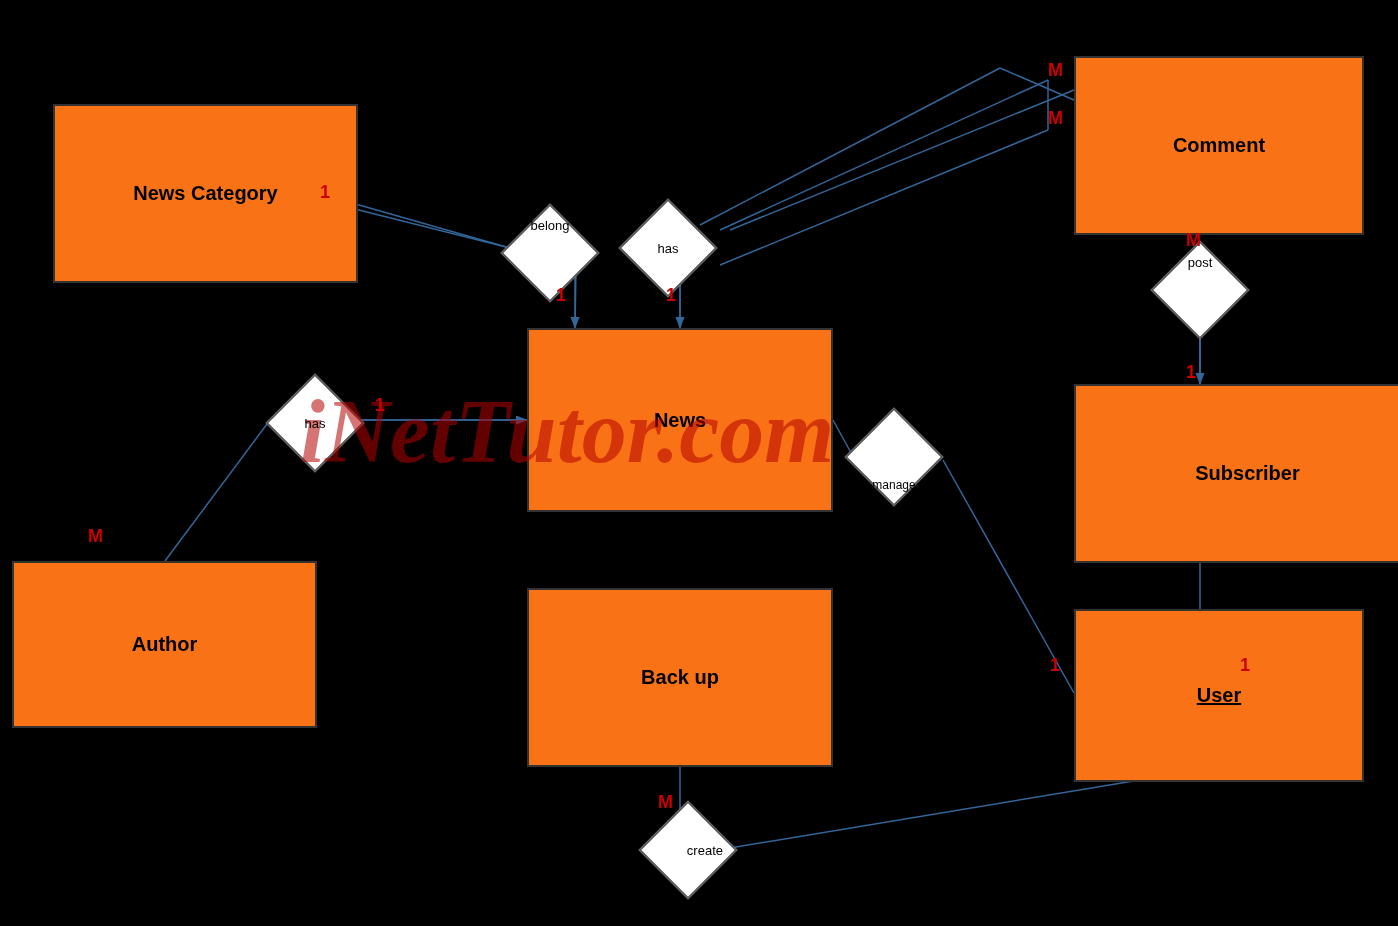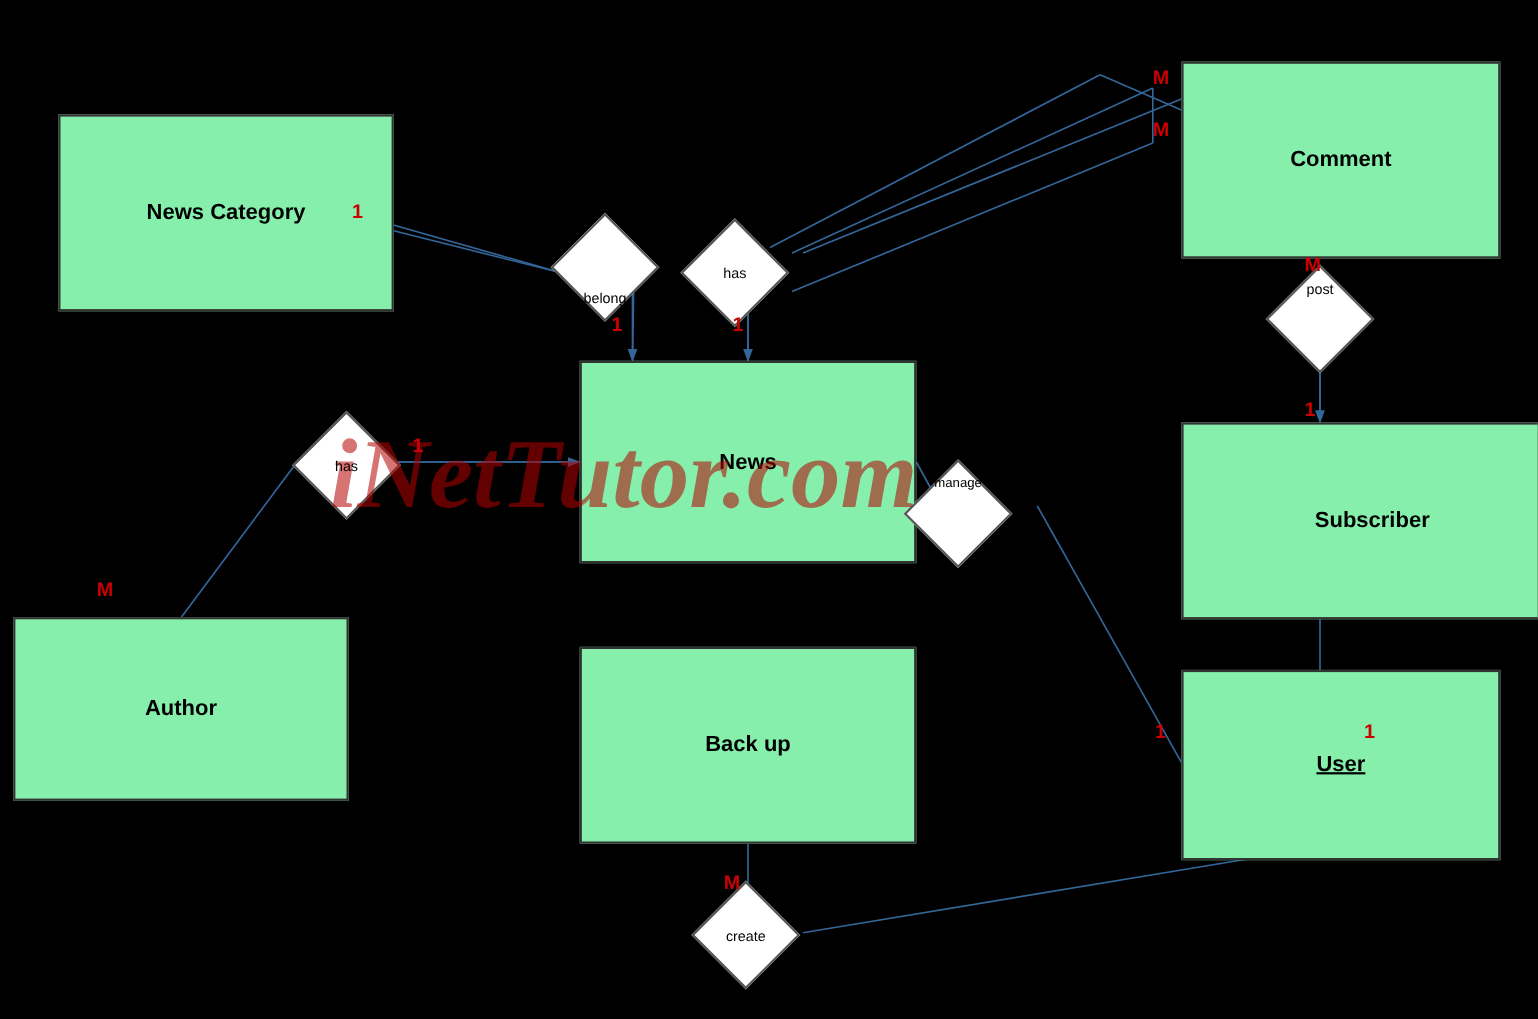--- a/index.html
+++ b/index.html
@@ -7,21 +7,21 @@
       background: #000;
       width: 1398px;
       height: 926px;
       position: relative;
       overflow: hidden;
       font-family: Arial, sans-serif;
     }
 
     .entity-box {
       position: absolute;
-      background: #86efac;
+      background: #f97316;
       border: 2px solid #333;
       display: flex;
       align-items: center;
       justify-content: center;
       font-weight: bold;
       font-size: 20px;
       color: #000;
       text-align: center;
     }
 
@@ -132,46 +132,46 @@
 </div>
 
 <div class="entity-box" style="left:12px; top:561px; width:305px; height:167px;">
   <span>Author</span>
 </div>
 
 <div class="entity-box" style="left:527px; top:588px; width:306px; height:179px;align-items:center;">
   <span>Back up</span>
 </div>
 
-<div style="position:absolute; left:505px; top:218px; width:90px; height:60px; display:flex; align-items:flex-end; justify-content:center;">
+<div style="position:absolute; left:505px; top:218px; width:90px; height:60px; display:flex; align-items:flex-start; justify-content:center;">
   <div style="position:absolute; width:70px; height:70px; background:#fff; border:2px solid #555; transform:rotate(45deg);"></div>
   <span style="position:relative; z-index:10; font-size:13px; color:#000; font-weight:normal;">belong</span>
 </div>
 
 <div style="position:absolute; left:623px; top:218px; width:90px; height:60px; display:flex; align-items:center; justify-content:center;">
   <div style="position:absolute; width:70px; height:70px; background:#fff; border:2px solid #555; transform:rotate(45deg);"></div>
   <span style="position:relative; z-index:10; font-size:13px; color:#000; font-weight:normal;">has</span>
 </div>
 
 <div style="position:absolute; left:270px; top:393px; width:90px; height:60px; display:flex; align-items:center; justify-content:center;">
   <div style="position:absolute; width:70px; height:70px; background:#fff; border:2px solid #555; transform:rotate(45deg);"></div>
   <span style="position:relative; z-index:10; font-size:13px; color:#000; font-weight:normal;">has</span>
 </div>
 
-<div style="position:absolute; left:826px; top:432px; width:90px; height:60px; display:flex; align-items:flex-start; justify-content:center;">
+<div style="position:absolute; left:849px; top:432px; width:90px; height:60px; display:flex; align-items:flex-end; justify-content:center;">
   <div style="position:absolute; width:70px; height:70px; background:#fff; border:2px solid #555; transform:rotate(45deg);"></div>
   <span style="position:relative; z-index:10; font-size:12px; color:#000; font-weight:normal;">manage</span>
 </div>
 
 <div style="position:absolute; left:1155px; top:255px; width:90px; height:60px; display:flex; align-items:flex-start; justify-content:center;">
   <div style="position:absolute; width:70px; height:70px; background:#fff; border:2px solid #555; transform:rotate(45deg);"></div>
   <span style="position:relative; z-index:10; font-size:13px; color:#000; font-weight:normal;">post</span>
 </div>
 
-<div style="position:absolute; left:633px; top:820px; width:90px; height:60px; display:flex; align-items:center; justify-content:center;">
+<div style="position:absolute; left:633px; top:820px; width:90px; height:60px; display:flex; align-items:center; justify-content:flex-end;">
   <div style="position:absolute; width:70px; height:70px; background:#fff; border:2px solid #555; transform:rotate(45deg);"></div>
   <span style="position:relative; z-index:10; font-size:13px; color:#000; font-weight:normal;">create</span>
 </div>
 
 <span class="cardinality" style="left:320px; top:182px;">1</span>
 
 <span class="cardinality" style="left:556px; top:285px;">1</span>
 
 <span class="cardinality" style="left:666px; top:285px;">1</span>
 

